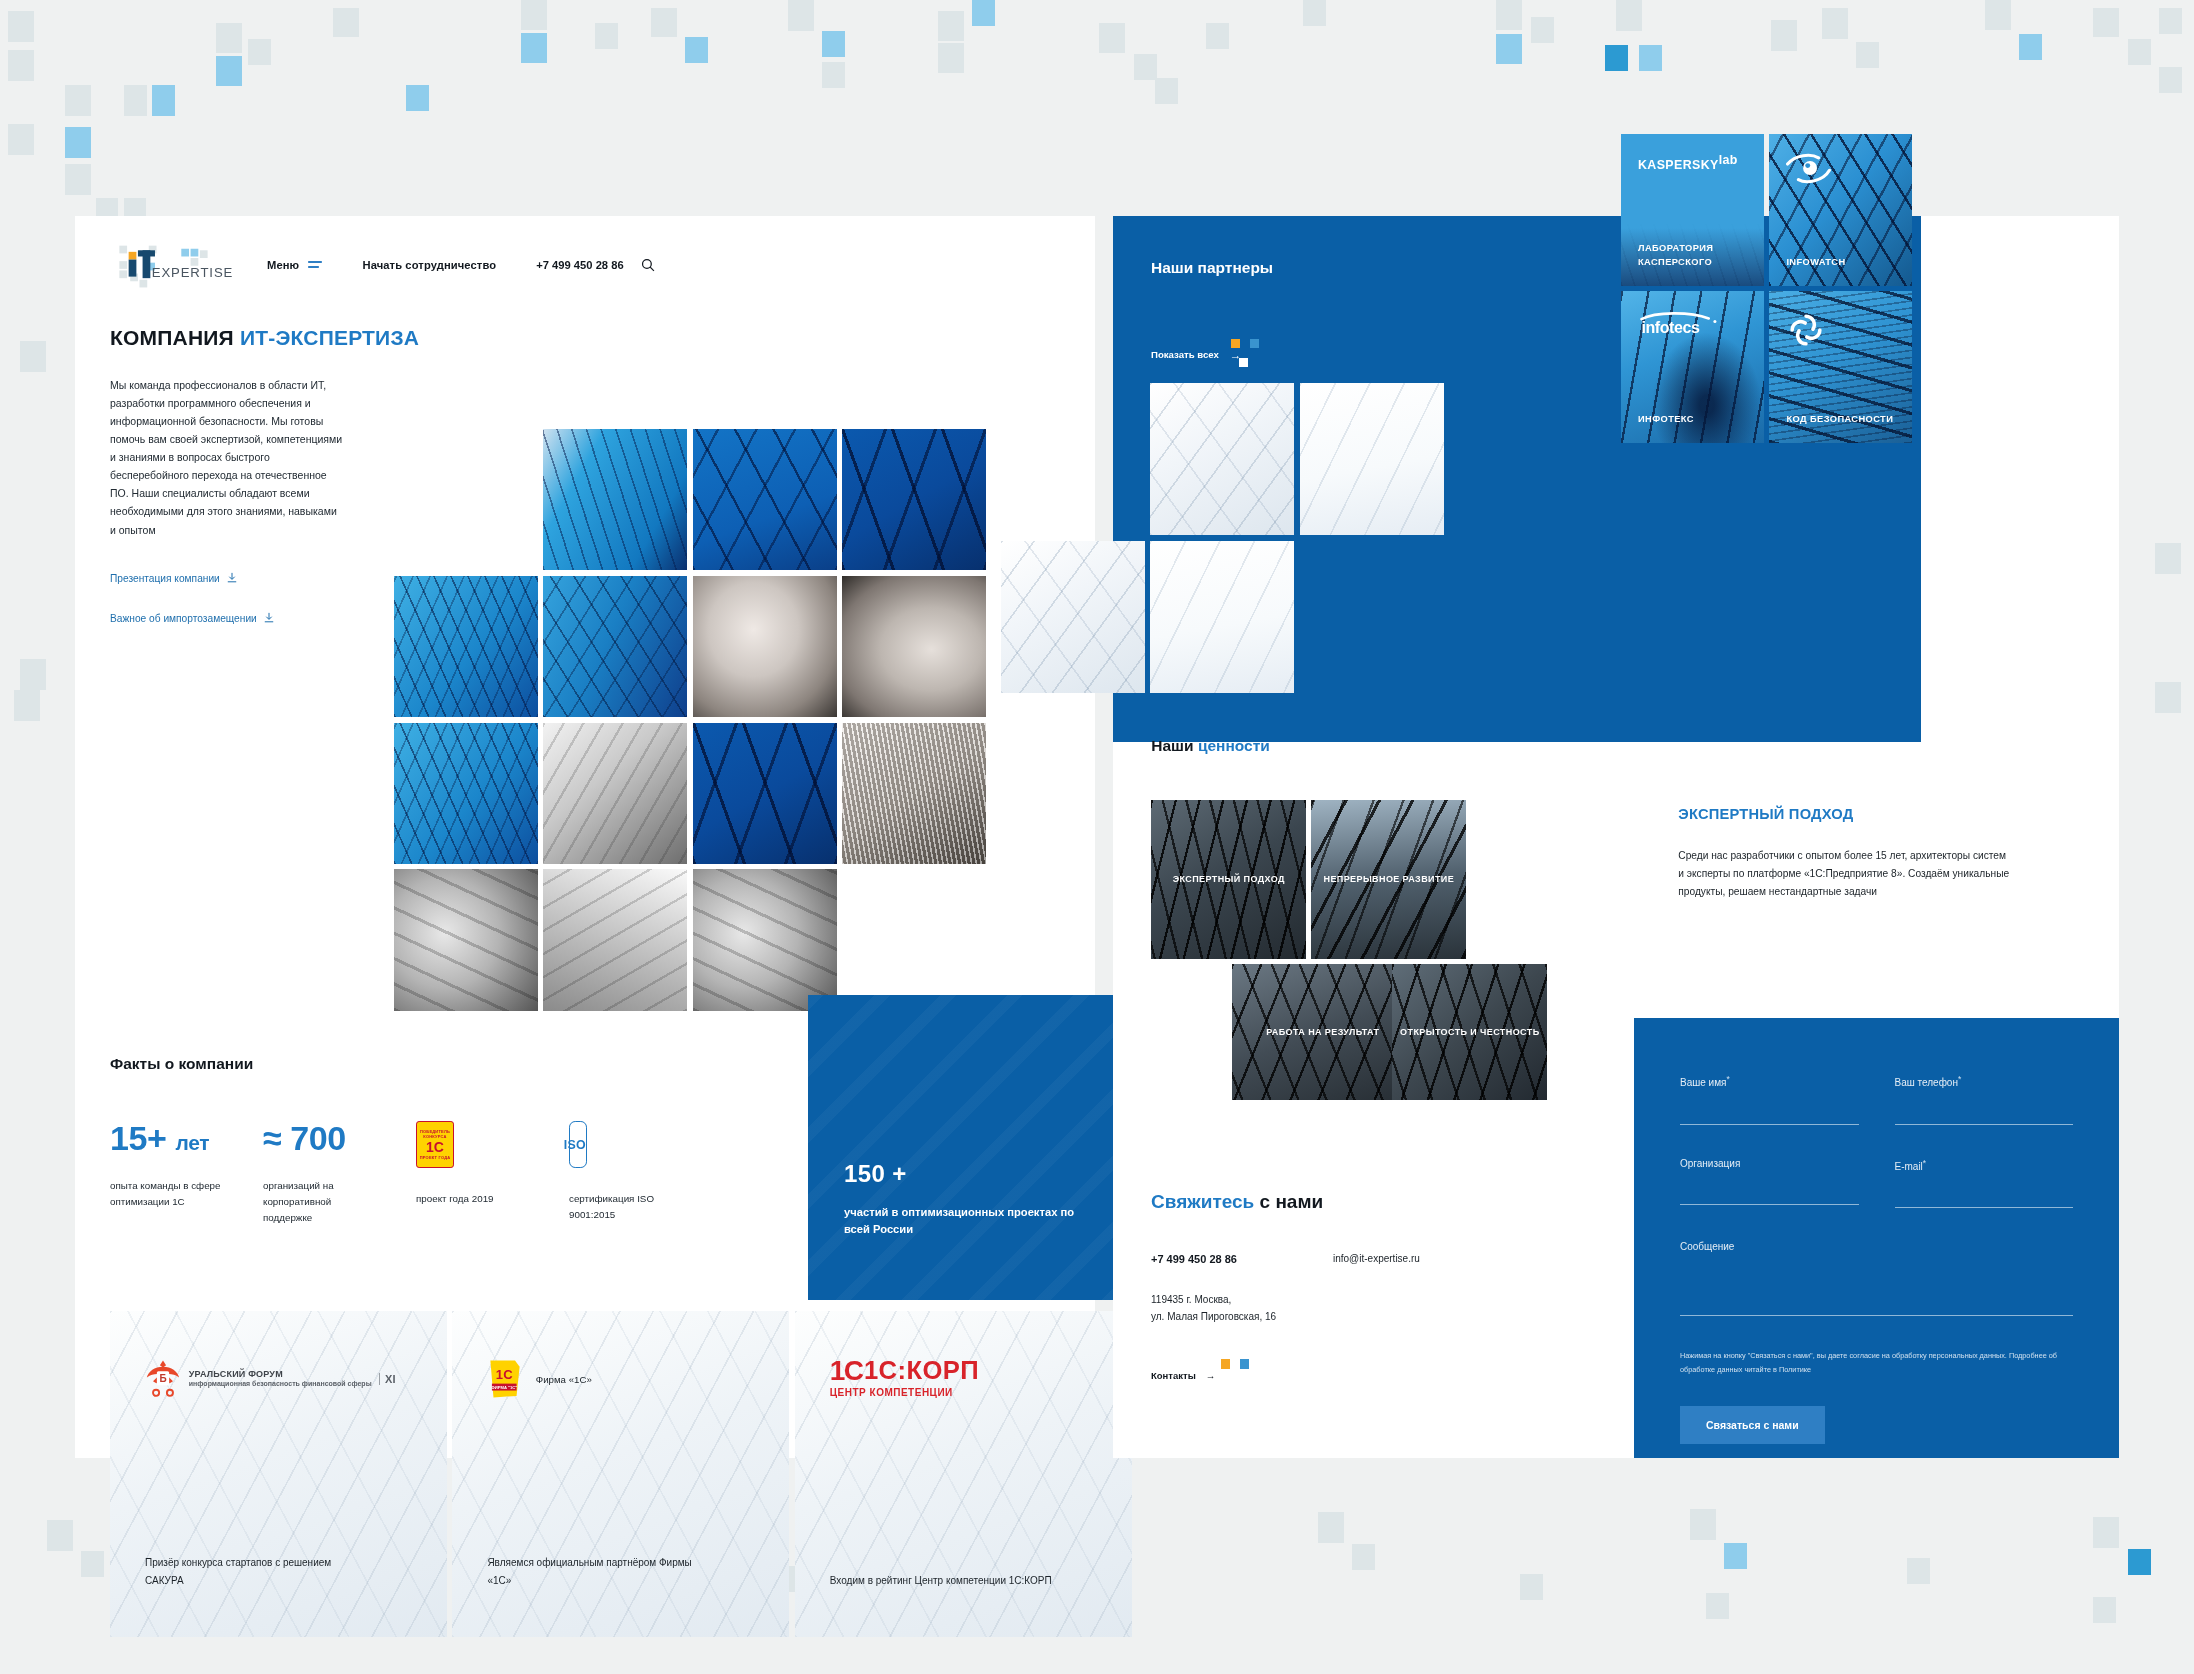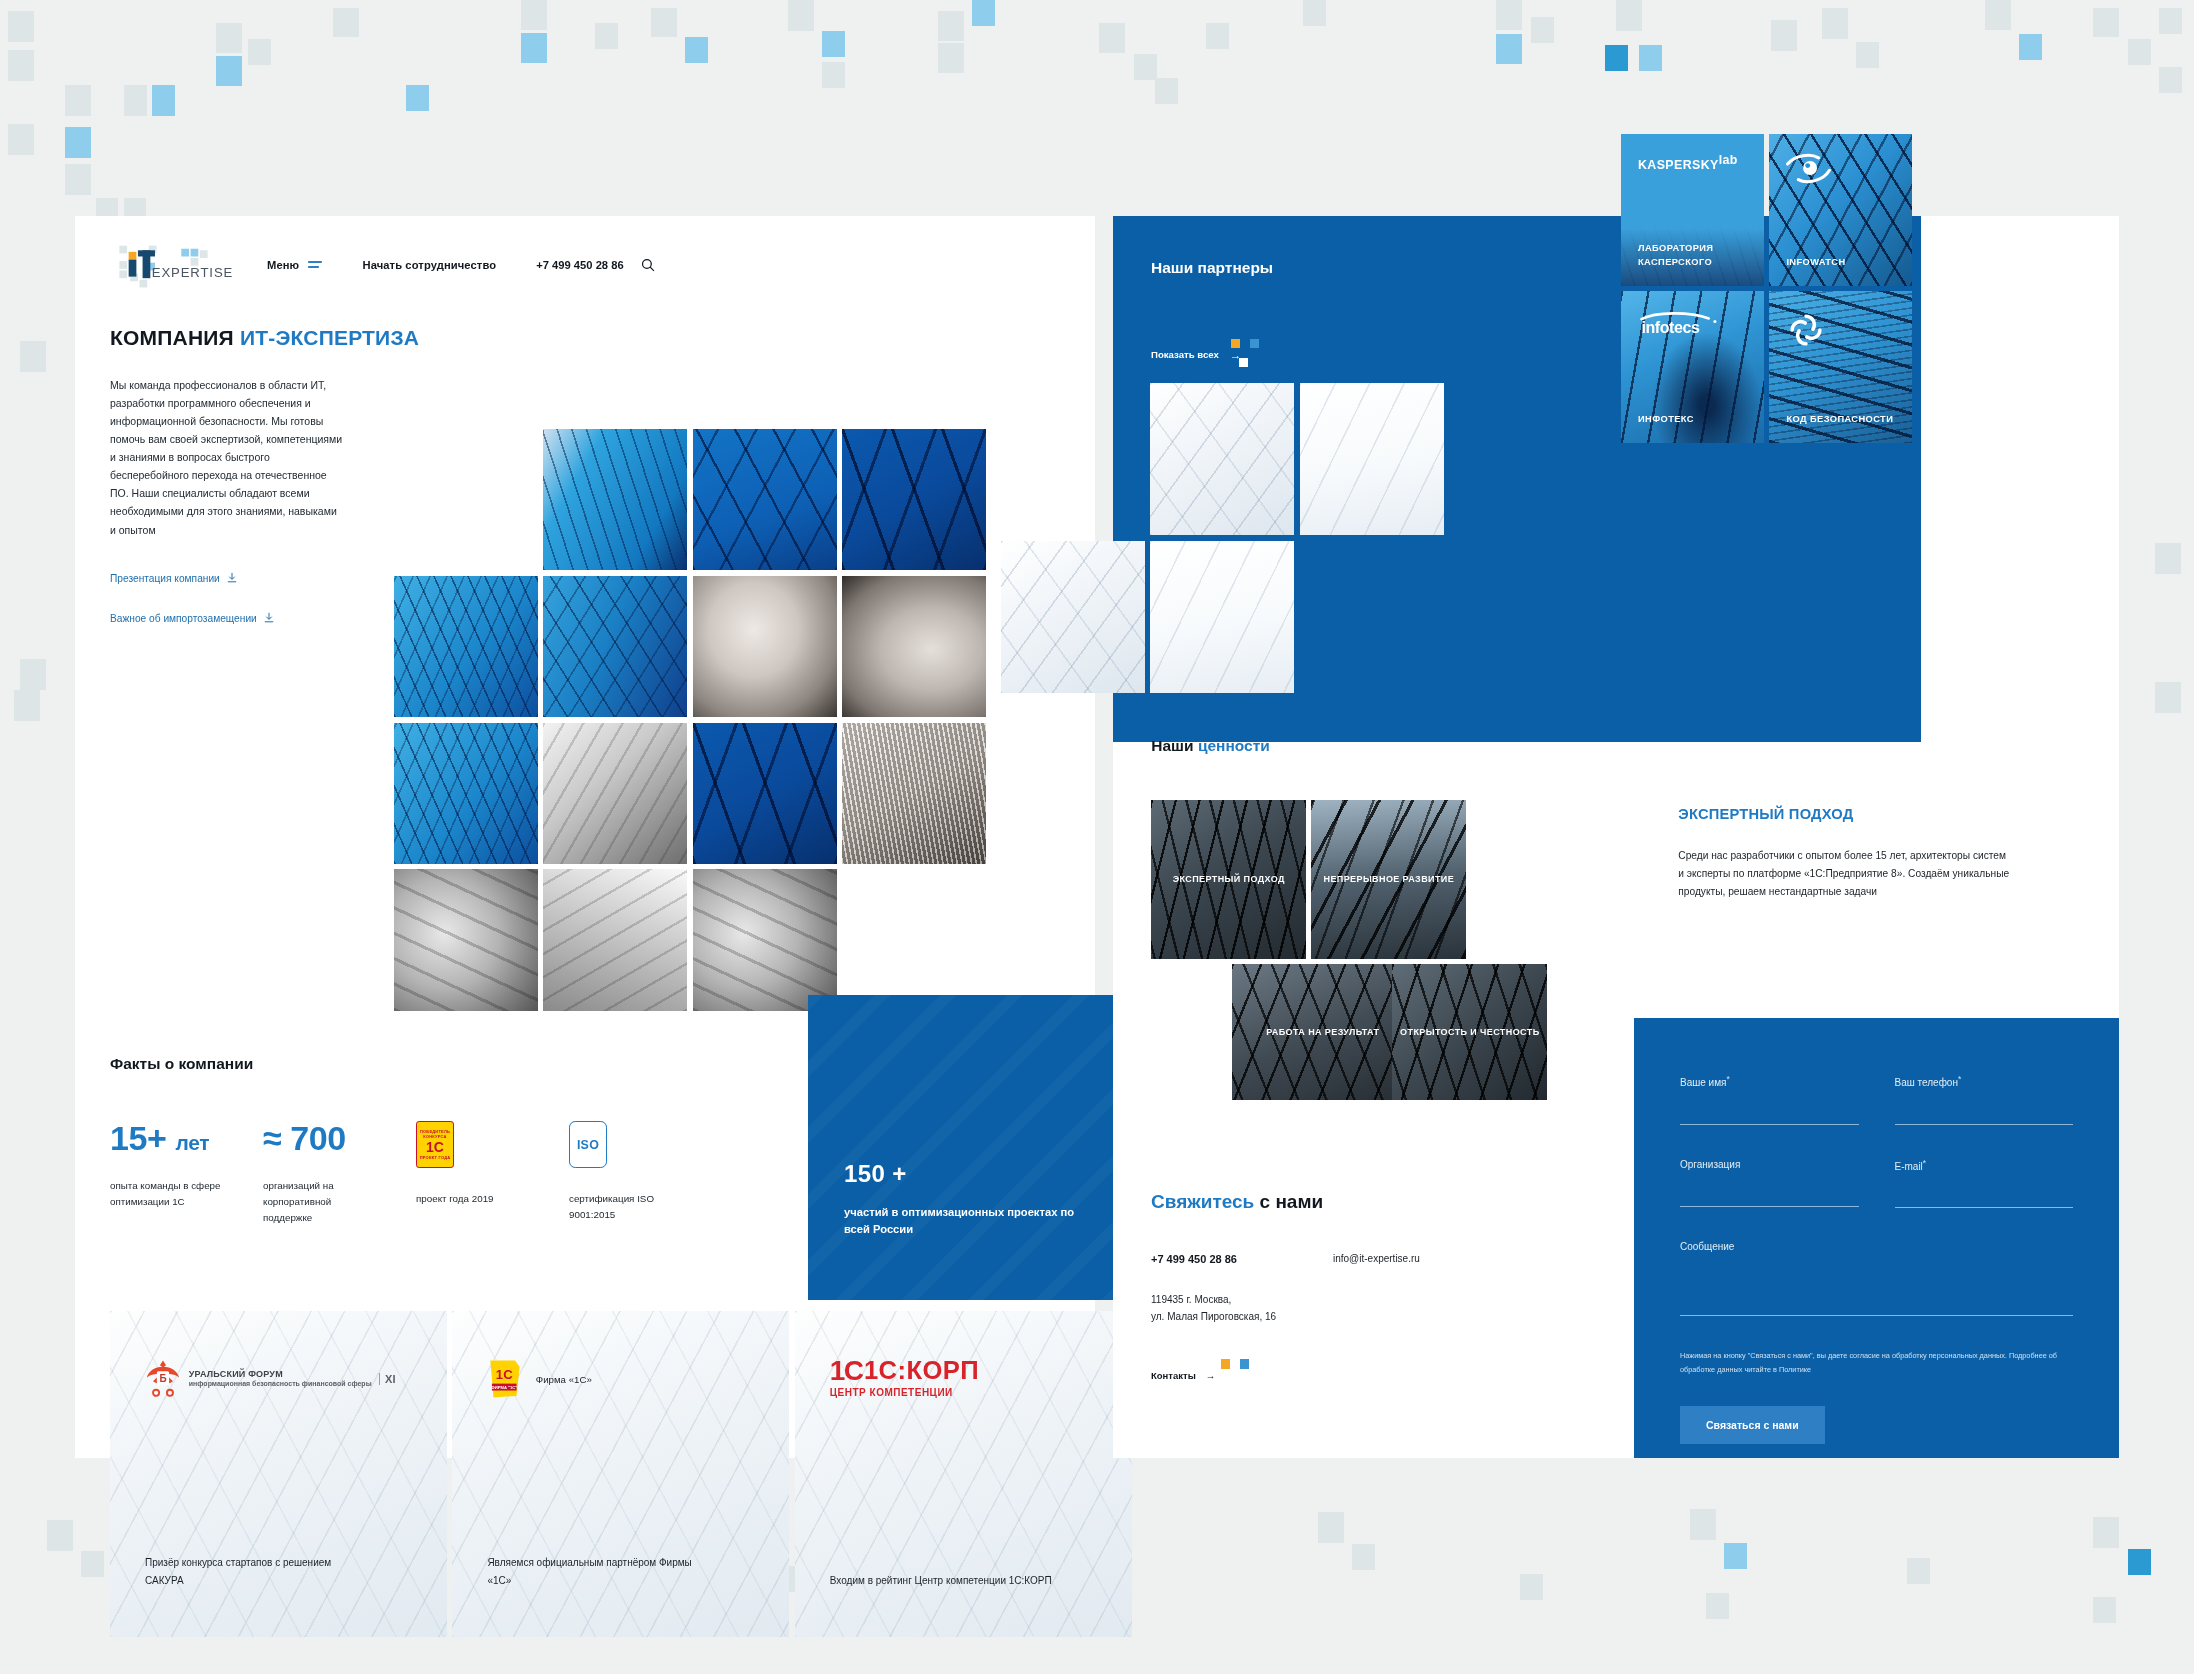--- a/index.html
+++ b/index.html
@@ -144,22 +144,22 @@
   .fact .big small { font-size: 21px; font-weight: 700; }
   .fact .cap { font-size: 9.8px; line-height: 1.62; color: #222b33; margin-top: 23px; width: 116px; }
   .badge-1c {
     width: 38px; height: 47px; background: #ffd200; border: 1.9px solid #c8102e;
     border-radius: 3.1px; display: flex; flex-direction: column; align-items: center;
     justify-content: center; gap: 0.8px; overflow: hidden;
   }
   .badge-1c .t { font-size: 4px; font-weight: 700; color: #c8102e; letter-spacing: 0.2px; line-height: 1.25; text-align: center; }
   .badge-1c .m { font-size: 14px; font-weight: 700; color: #c8102e; line-height: 1; }
   .badge-iso {
-    width: 38px; height: 47px; border: 1.9px solid #1f7ac4; border-radius: 6.2px;
-    display: flex; align-items: center; justify-content: center;
+    width: 18px; height: 47px; border: 1.9px solid #1f7ac4; border-radius: 6.2px;
+    display: flex; align-items: center; justify-content: flex-end;
   }
   .badge-iso span { font-size: 12.4px; font-weight: 700; color: #1f7ac4; letter-spacing: 0.3px; }
   .fact-badge-wrap { height: 47px; display: flex; align-items: flex-end; }
 
   
   .box-150 {
     position: absolute; left: 733px; top: 779px; width: 319px; height: 305px;
     background:
       repeating-linear-gradient(135deg, rgba(255,255,255,.035) 0 11px, rgba(255,255,255,0) 11px 47px),
       #0a5fa6;
@@ -319,21 +319,21 @@
   .c-addr { margin-top: 26px; font-size: 10px; line-height: 1.72; color: #1b2228; }
   .c-link { margin-top: 45px; display: flex; align-items: center; gap: 10px; font-size: 9.5px; font-weight: 700; position: relative; }
   .c-cluster { position: absolute; left: 70px; top: -11px; width: 31px; height: 23px; }
   .c-cluster span { position: absolute; width: 9.3px; height: 9.3px; }
 
   
   .formbox {
     position: absolute; left: 521px; top: 802px; width: 485px; height: 440px;
     background: #0a5fa6; color: #fff; padding: 56px 46px 0 46px;
   }
-  .frow { display: flex; gap: 36px; align-items: center; }
+  .frow { display: flex; gap: 36px; }
   .field { flex: 1; margin-bottom: 33px; }
   .field.full { flex: none; width: 100%; }
   .field label { display: block; font-size: 10px; color: #e6eef6; margin-bottom: 17px; }
   .field label sup { color: #cfe1f1; font-size: 8.5px; }
   .field .line { height: 0.8px; background: rgba(255,255,255,.55); width: 100%; }
   .field input {
     width: 100%; background: transparent; border: none; outline: none;
     color: #fff; font-size: 10px; padding: 0 0 5.4px 0;
     font-family: "Liberation Sans", sans-serif;
   }

